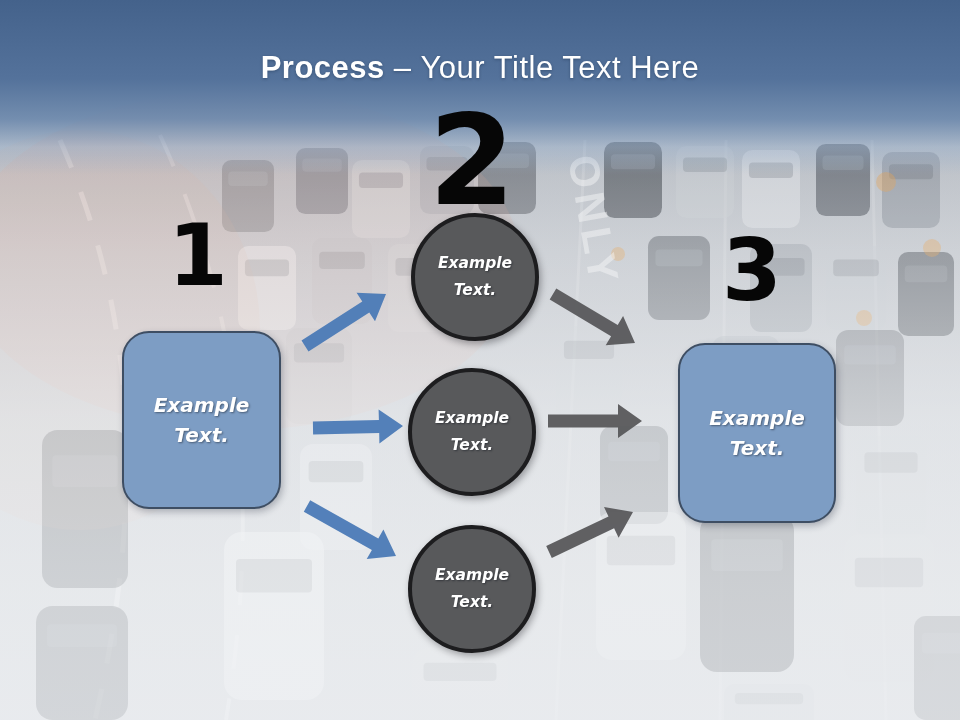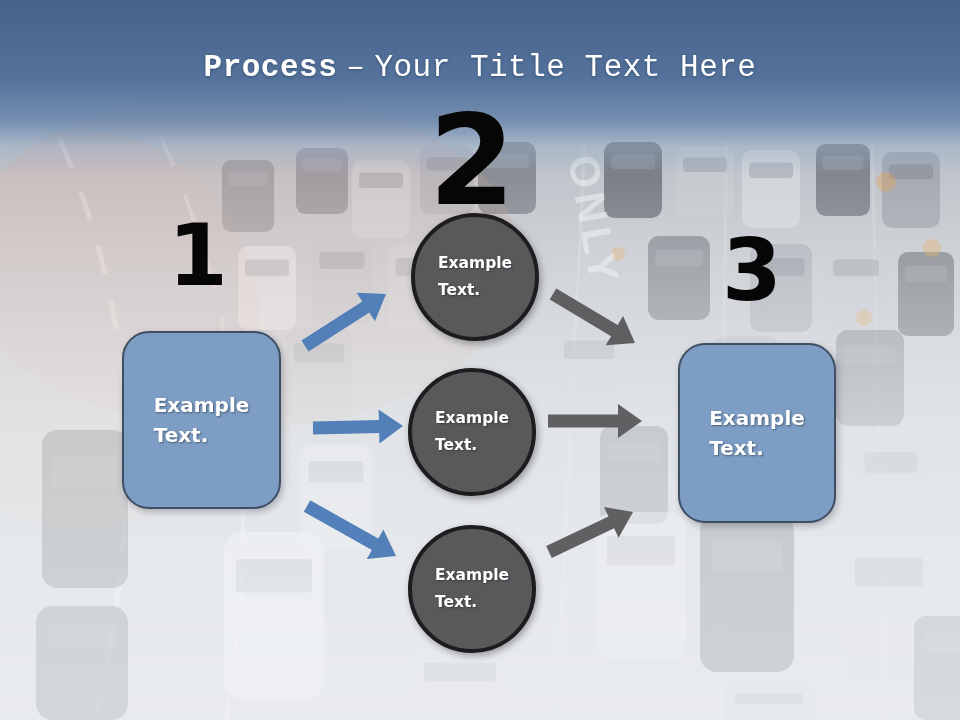--- a/index.html
+++ b/index.html
@@ -17,21 +17,20 @@
       var(--header-mid,#54729b) 45%,
       rgba(104,134,172,.85) 68%,
       rgba(150,175,205,.45) 84%,
       rgba(220,230,240,0) 100%);
   }
   .title{
     position:absolute;left:0;top:50px;width:960px;margin:0;z-index:3;
     text-align:center;color:var(--title-color,#fff);
     font-size:31px;font-weight:400;letter-spacing:.5px;
     text-shadow:0 1px 3px rgba(10,25,50,.35);
-    font-family:Liberation Mono, monospace;
   }
   .title .t-bold{font-weight:700;}
   .title .t-dash{margin:0 9px;font-weight:400;}
   .num{
     position:absolute;z-index:3;color:var(--number-color,#060606);
     font-family:"DejaVu Sans","Liberation Sans",sans-serif;
     font-weight:700;line-height:1;text-align:center;
   }
   .num1{left:146px;top:212px;width:104px;font-size:86px;}
   .num2{left:410px;top:99px;width:124px;font-size:124px;}
@@ -53,21 +52,21 @@
     background:var(--circle-fill,#58595b);
     border:4px solid var(--circle-border,#1d1d1f);
     box-shadow:2px 3px 7px rgba(15,15,20,.35);
     display:flex;align-items:center;justify-content:center;box-sizing:border-box;
   }
   .circle-top{left:411px;top:213px;}
   .circle-mid{left:408px;top:368px;}
   .circle-bot{left:408px;top:525px;}
   .shape-text{
     font-family:"DejaVu Sans","Liberation Sans",sans-serif;
-    font-weight:700;color:#fff;
+    font-style:italic;font-weight:700;color:#fff;text-align:center;
     text-shadow:1px 1px 2px rgba(10,15,25,.45);
   }
   .shape-box .shape-text{font-size:20px;line-height:1.5;}
   .circle .shape-text{font-size:15.5px;line-height:1.75;}
   .shape-text span{display:block;}
 </style>
 </head>
 <body>
 
 <div class="slide">

